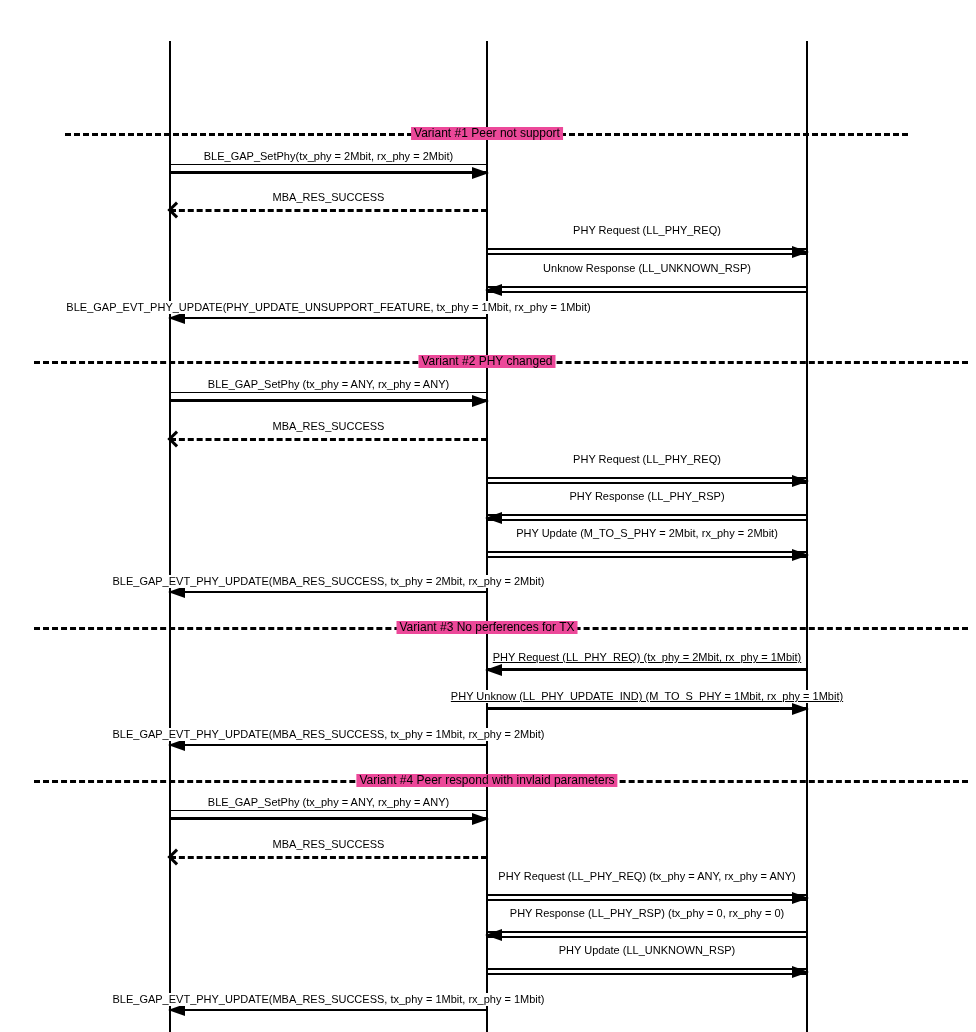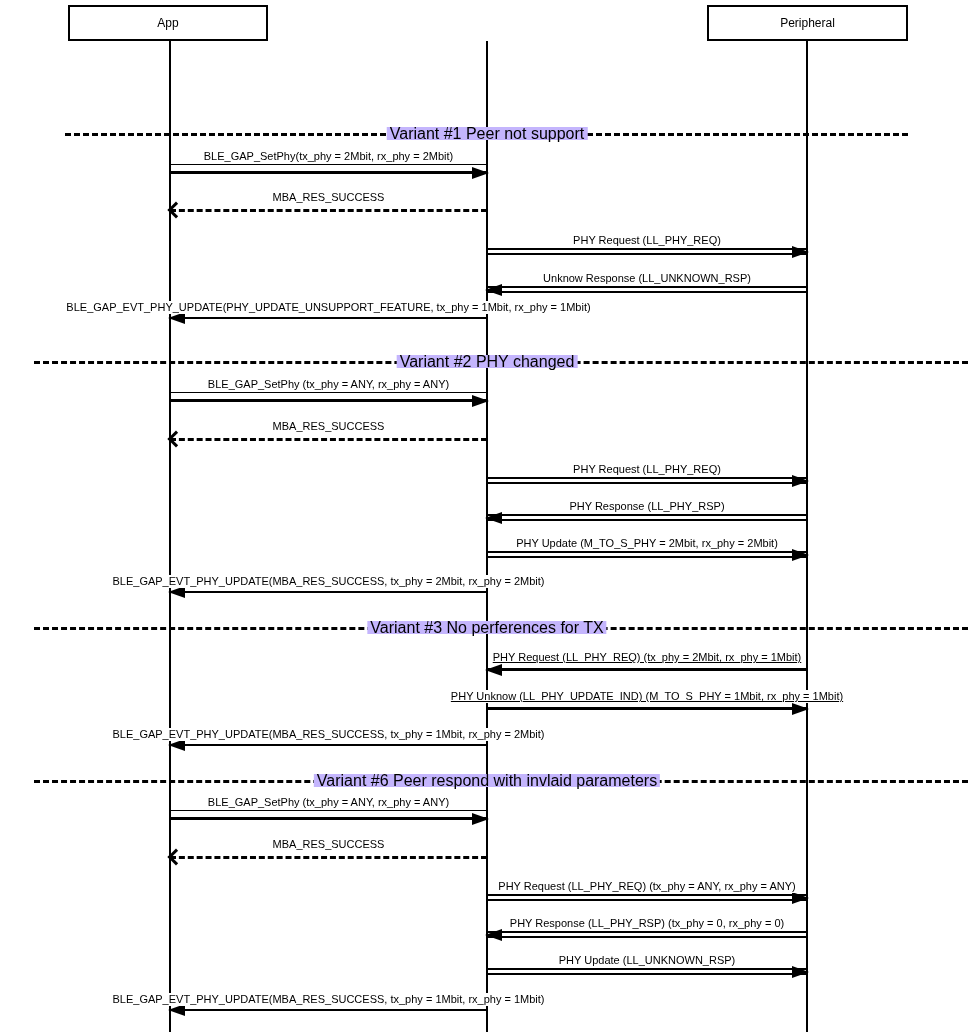--- a/index.html
+++ b/index.html
@@ -9,75 +9,69 @@
   .lifeline{position:absolute;width:2px;background:#000;top:41px;bottom:0;z-index:1;}
   
   .actor{position:absolute;top:5px;height:32px;border:2px solid #000;background:#fff;
          display:flex;align-items:center;justify-content:center;font-size:12px;z-index:2;}
   
   #banner{position:absolute;left:8px;top:83px;width:953px;height:26px;border:2px solid #000;
           background:#fff;display:flex;align-items:center;justify-content:center;font-size:11.5px;z-index:2;}
   
   .divider{position:absolute;height:0;z-index:2;}
   .divider .dline{position:absolute;left:0;right:0;top:0;border-top:3px dashed #000;}
-  .divider .lbl{position:absolute;top:-6px;transform:translateX(-50%);background:#c4b5fd;
-                white-space:nowrap;padding:0 3px;font-size:16px;line-height:13px;z-index:3;}
+  .divider .lbl{position:absolute;top:-6px;transform:translateX(-50%);background:#ec4899;
+                white-space:nowrap;padding:0 3px;font-size:12px;line-height:13px;z-index:3;}
   
   .msg{position:absolute;height:0;z-index:2;}
   .lbl2{position:absolute;left:50%;transform:translateX(-50%);background:#fff;
         white-space:nowrap;padding:0 3px;font-size:11px;line-height:13px;}
   .l1{position:absolute;left:0;right:0;top:0;height:3px;background:#000;}
   .l2{position:absolute;left:0;right:0;top:0;height:2px;background:#000;}
   .db1{position:absolute;left:0;right:0;top:-5px;height:2px;background:#000;}
   .ul{position:absolute;left:0;right:0;top:-7px;height:1px;background:#000;}
   .dl{position:absolute;left:0;right:0;top:0;height:0;border-top:3px dashed #000;}
   .hr{position:absolute;right:-2px;width:0;height:0;border-top:6px solid transparent;
       border-bottom:6px solid transparent;border-left:17px solid #000;}
   .hl{position:absolute;left:-2px;width:0;height:0;border-top:6px solid transparent;
       border-bottom:6px solid transparent;border-right:17px solid #000;}
   .ho{position:absolute;left:0;top:-5px;width:9px;height:9px;border-left:3px solid #000;
       border-bottom:3px solid #000;transform:rotate(45deg);}
   .m-su .lbl2{bottom:8px;margin-top:6px;}  .m-su .hr{top:-4px;}
-  .m-db .lbl2{bottom:6px;}  .m-db .hr,.m-db .hl{top:-7px;}
+  .m-db .lbl2{bottom:16px;}  .m-db .hr,.m-db .hl{top:-7px;}
   .m-da .lbl2{bottom:5px;}
   .m-sl .lbl2{bottom:3px;margin-top:44px;}  .m-sl .hl{top:-5px;}
   .m-st .lbl2{bottom:4px;text-decoration:underline;} .m-st .hr,.m-st .hl{top:-4px;}
 </style>
 </head>
 <body>
 
 <div id="diagram">
 
   <div class="lifeline" style="left:169px;"></div>
   <div class="lifeline" style="left:486px;"></div>
   <div class="lifeline" style="left:806px;"></div>
 
-  <div class="actor" style="left:68px;width:196px;">
-    <span>App</span>
-  </div>
-  <div class="actor" style="left:707px;width:197px;">
-    <span>Peripheral</span>
-  </div>
 
 
   <div class="divider" style="left:65px;width:843px;top:133px;">
     <div class="dline"></div>
     <span class="lbl" style="left:422px;">Variant #1 Peer not support</span>
   </div>
   <div class="divider" style="left:34px;width:934px;top:361px;">
     <div class="dline"></div>
     <span class="lbl" style="left:453px;">Variant #2 PHY changed</span>
   </div>
   <div class="divider" style="left:34px;width:934px;top:627px;">
     <div class="dline"></div>
     <span class="lbl" style="left:453px;">Variant #3 No perferences for TX</span>
   </div>
   <div class="divider" style="left:34px;width:934px;top:780px;">
     <div class="dline"></div>
-    <span class="lbl" style="left:453px;">Variant #6 Peer respond with invlaid parameters</span>
+    <span class="lbl" style="left:453px;">Variant #4 Peer respond with invlaid parameters</span>
   </div>
 
   <div class="msg m-su" style="left:170px;width:317px;top:171px;">
     <div class="ul"></div>
     <div class="l1"></div>
     <div class="hr"></div>
     <span class="lbl2">BLE_GAP_SetPhy(tx_phy = 2Mbit, rx_phy = 2Mbit)</span>
   </div>
   <div class="msg m-da" style="left:170px;width:317px;top:209px;">
     <div class="dl"></div>

